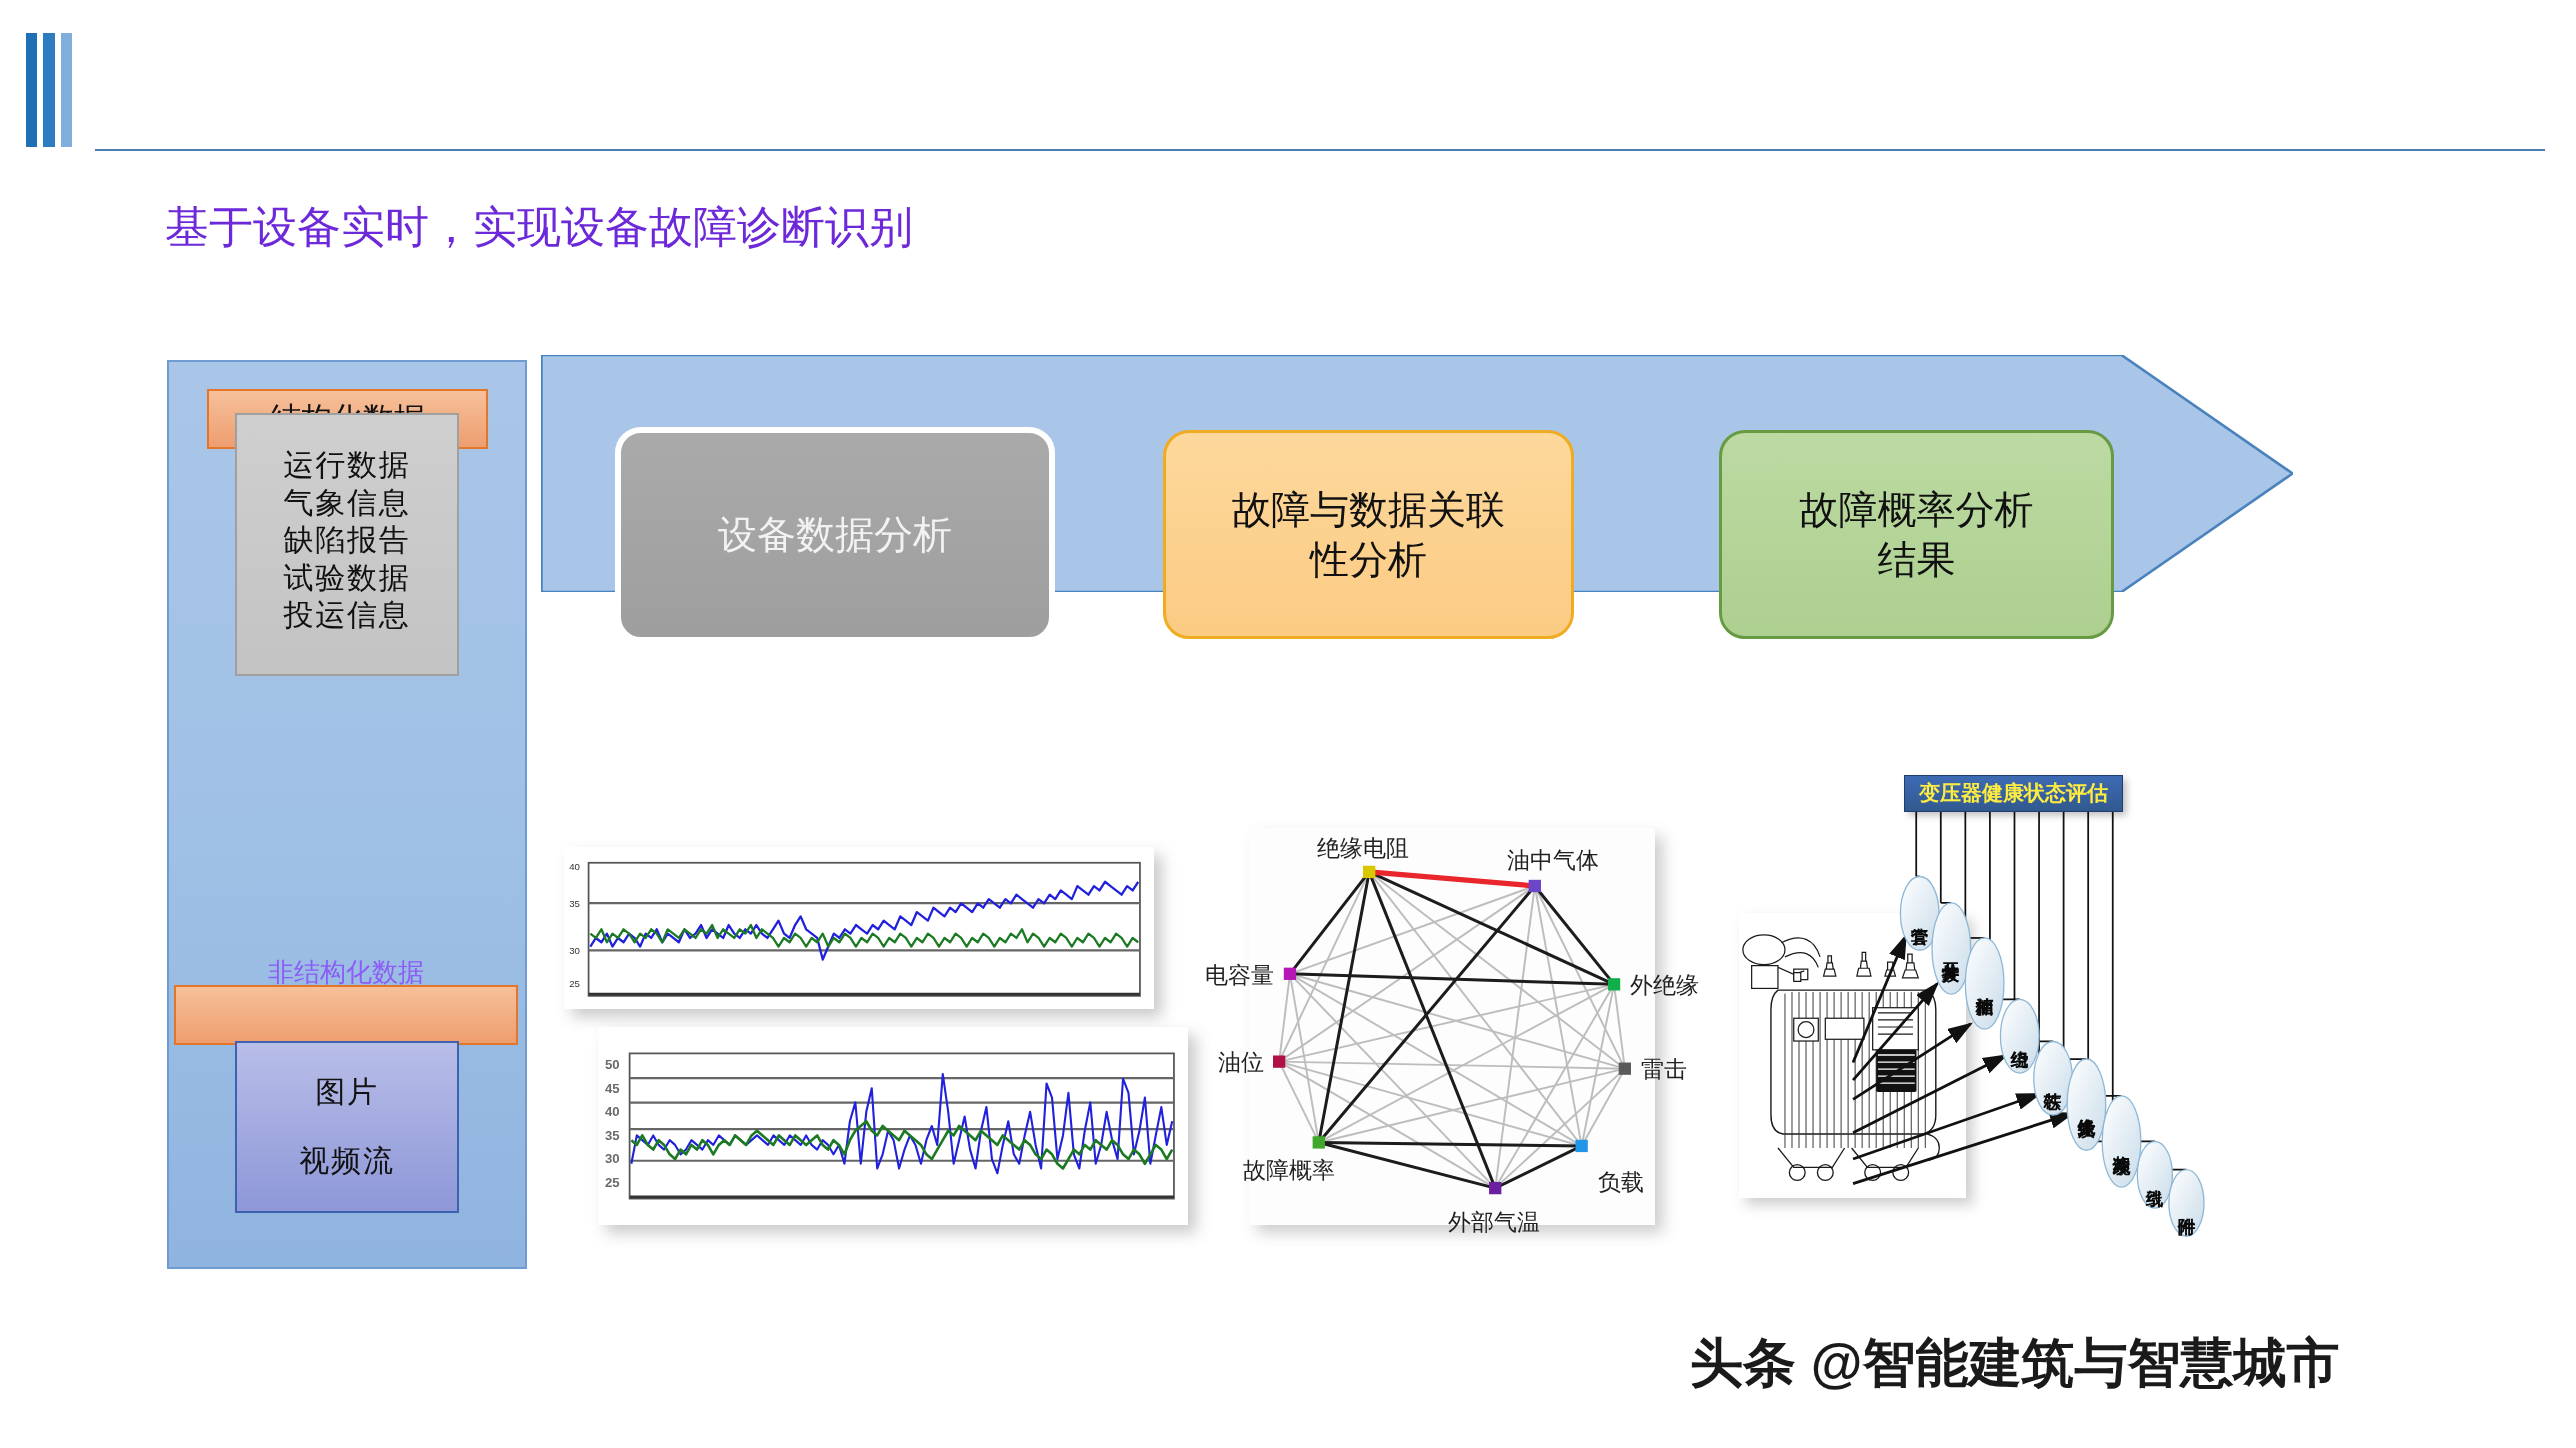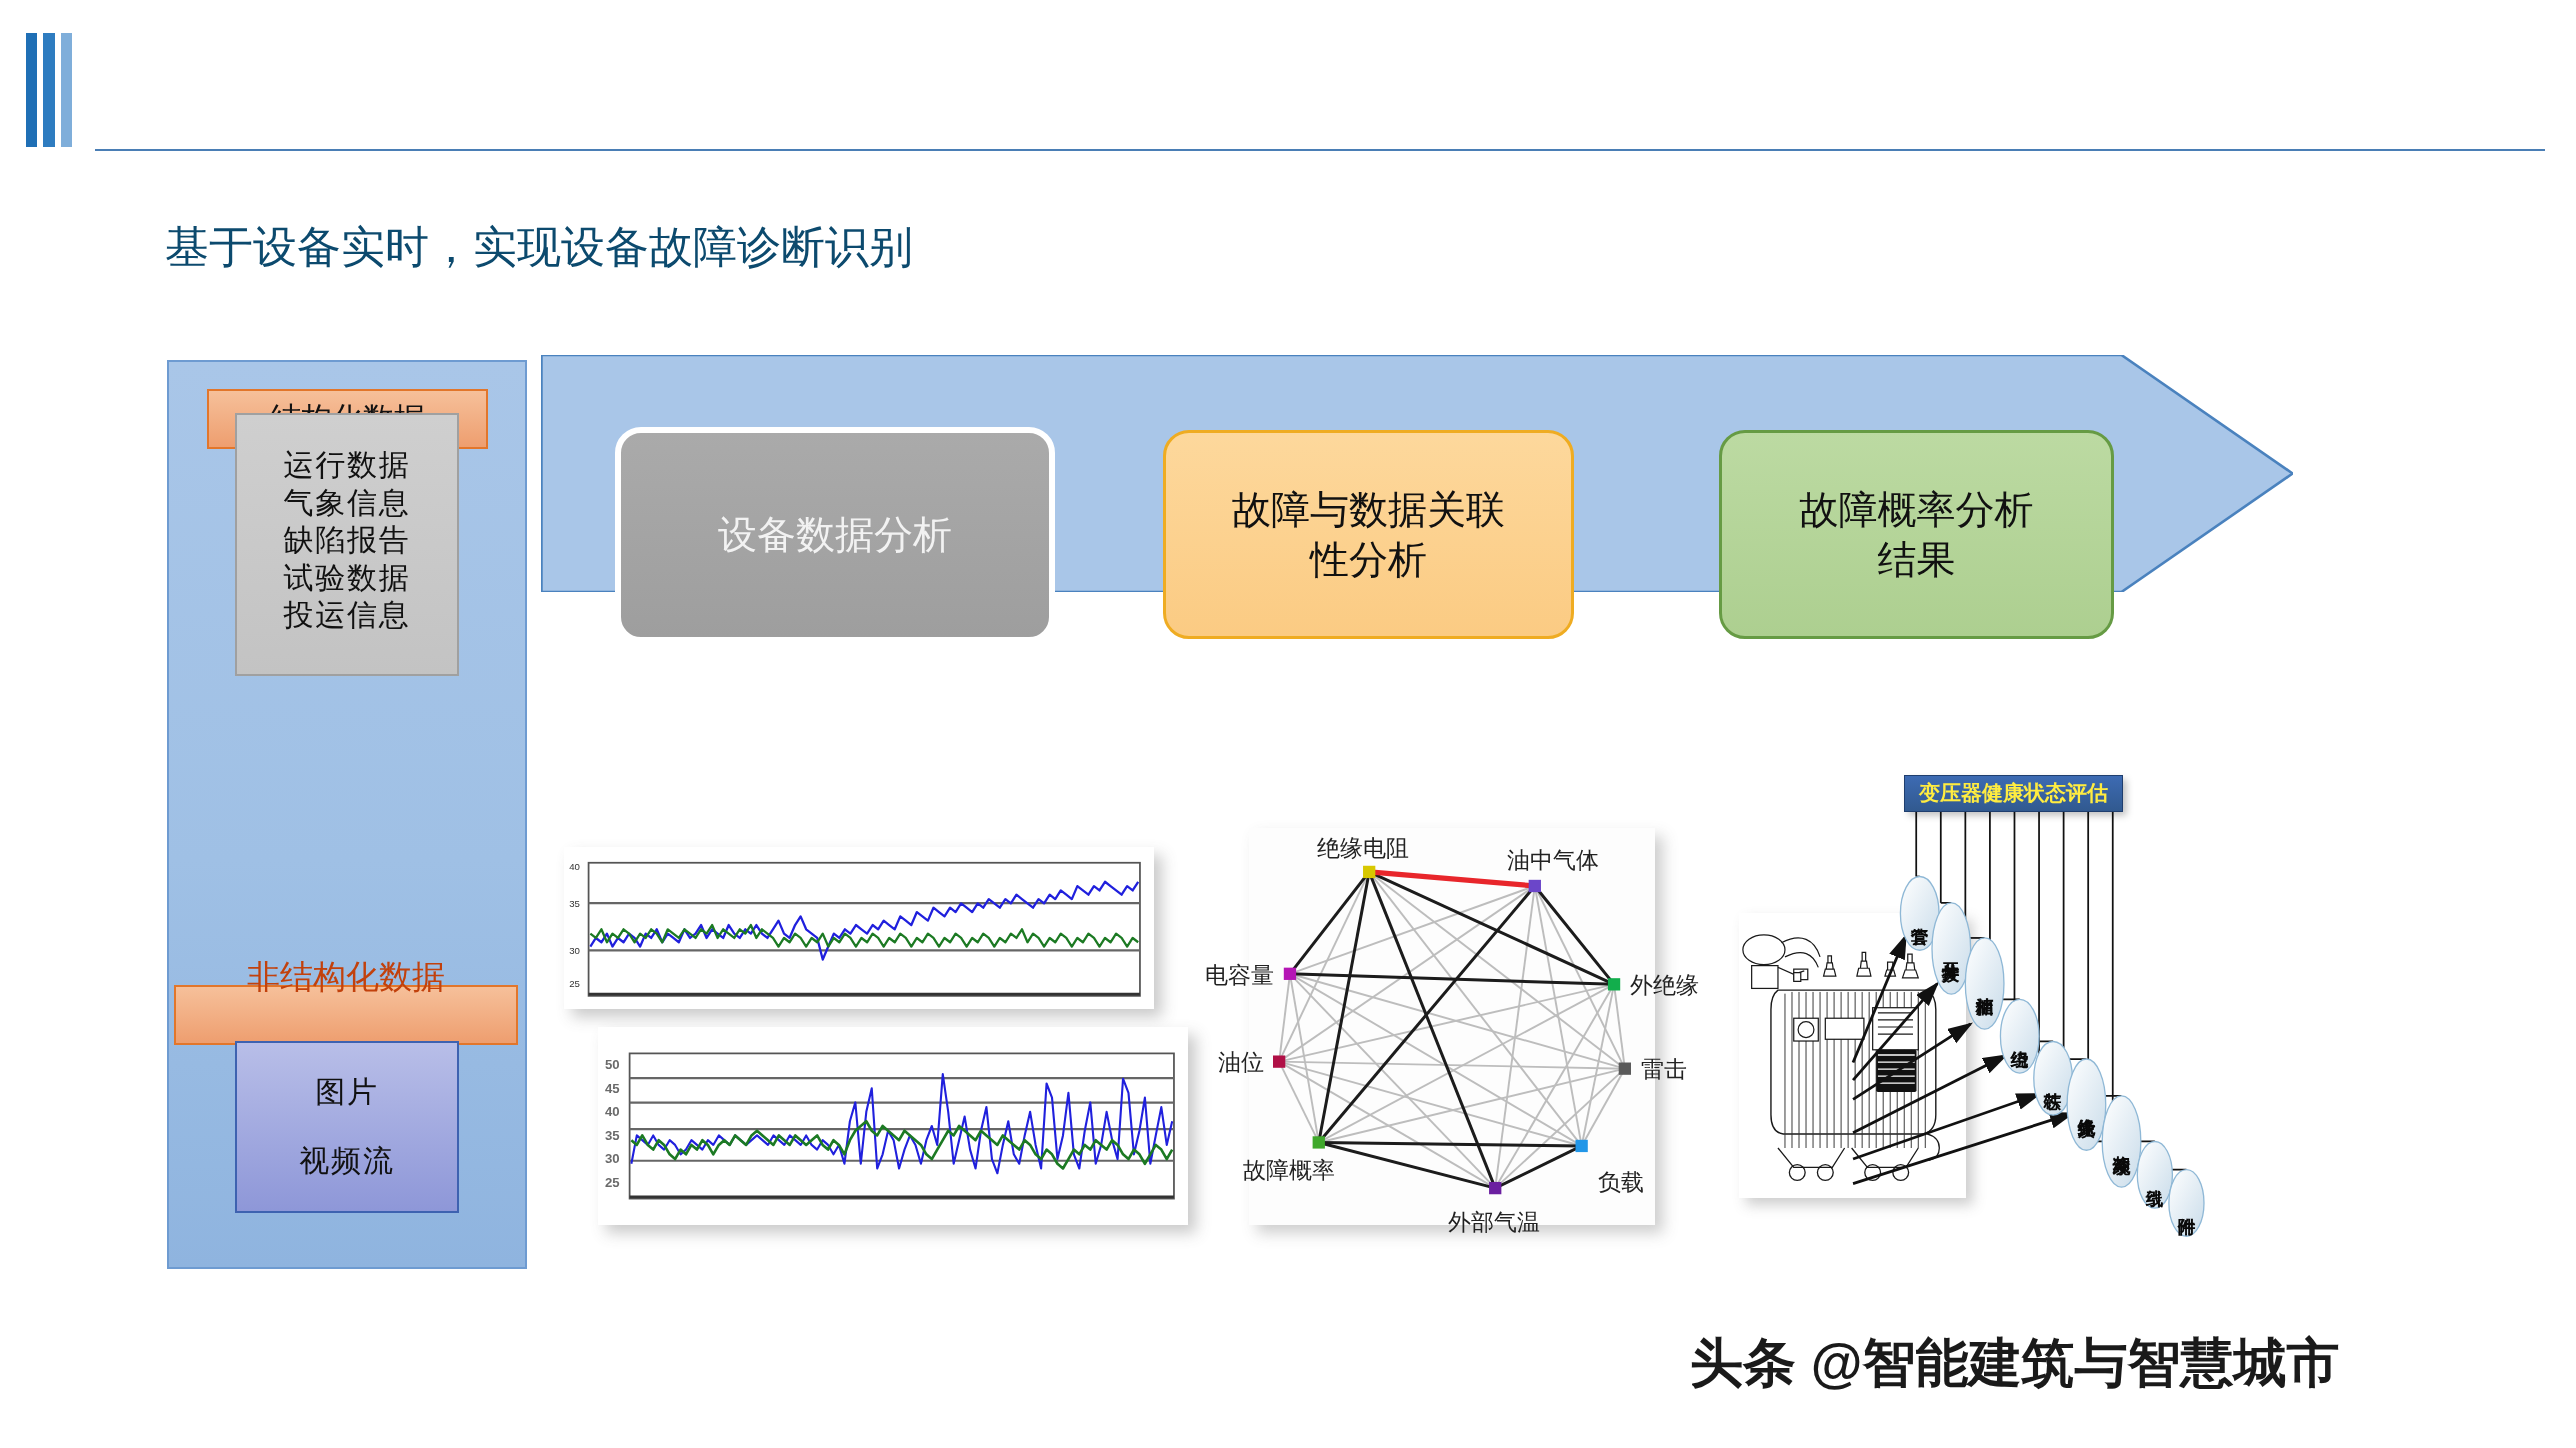--- a/index.html
+++ b/index.html
@@ -24,41 +24,40 @@
     font-family: "Liberation Sans", "DejaVu Sans", sans-serif;
     font-weight: 400; white-space: nowrap;
   }
   .title-rule {
     position: absolute; left: 95px; top: 149px; width: 2450px; height: 1.8px;
     background: #4A7EB5;
   }
 
   .subtitle {
     position: absolute; left: 165px; top: 198px;
-    font-size: 44px; color: #0c4a6e; white-space: nowrap;
+    font-size: 44px; color: #6d28d9; white-space: nowrap;
     font-family: "Liberation Serif", "DejaVu Serif", serif;
-    margin-top: 20px;
   }
 
   
   .left-panel {
     position: absolute; left: 167px; top: 360px; width: 360px; height: 909px;
     background: linear-gradient(180deg,#A9C6E8 0%,#9FC0E5 55%,#8FB4DF 100%);
     border: 2.6px solid #6E9BD1;
   }
   .orange-box {
     position: absolute; background: linear-gradient(180deg,#F6C09A 0%,#EE9E6F 100%);
     border: 2.6px solid #E2762B; display: flex; align-items: center; justify-content: center;
     font-size: 31px; color: #111; white-space: nowrap;
   }
   .ob-structured { left: 207px; top: 389px; width: 281px; height: 60px; }
   .ob-unstructured { left: 174px; top: 985px; width: 344px; height: 60px; }
   .ob-unstructured-label {
     position: absolute; left: 174px; top: 955px; width: 344px;
-    text-align: center; font-size: 33px; color: #c2410c; white-space: nowrap; z-index: 5;
+    text-align: center; font-size: 26px; color: #8b5cf6; white-space: nowrap; z-index: 5;
   }
 
   .gray-box {
     position: absolute; left: 235px; top: 413px; width: 224px; height: 263px;
     background: linear-gradient(180deg,#CFCFCF 0%,#C3C3C3 100%);
     border: 2.6px solid #A0A0A0;
     display: flex; flex-direction: column; align-items: center; justify-content: flex-start;
     padding-top: 32px; gap: 1px;
   }
   .gray-box .row { font-size: 30px; color: #111; letter-spacing: 1.8px; line-height: 1.22; }

